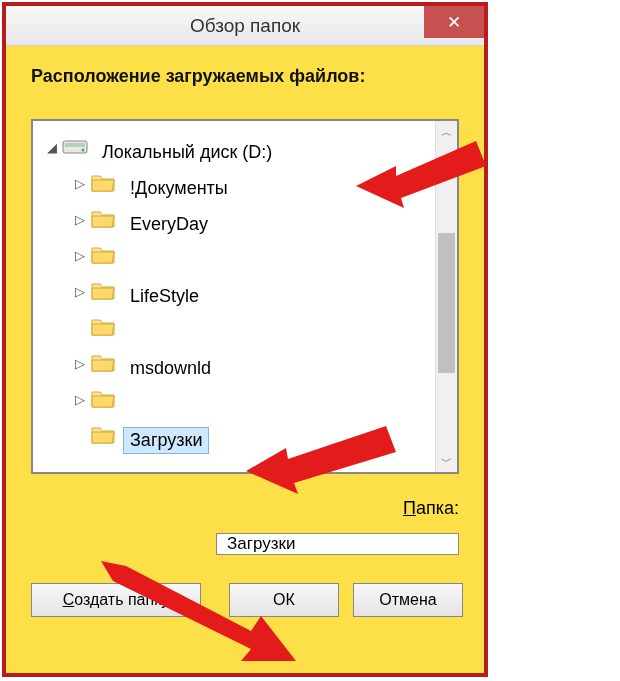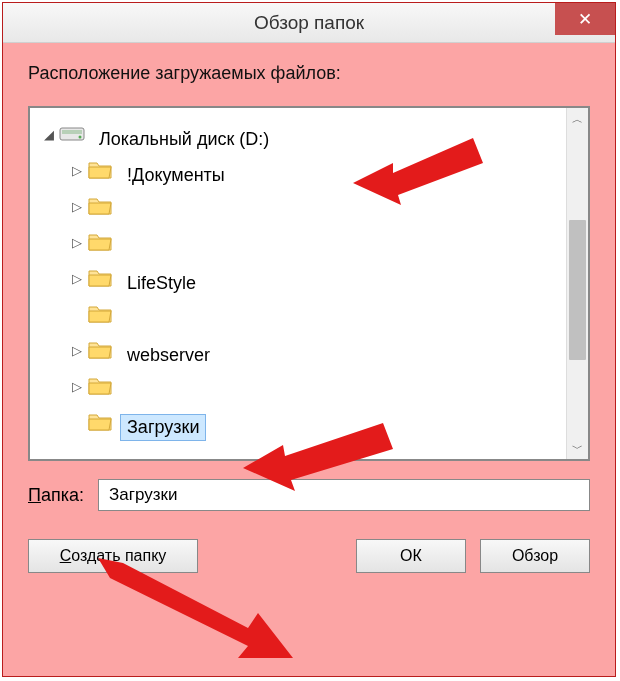--- a/index.html
+++ b/index.html
@@ -6,23 +6,23 @@
     body {
       font-family: 'Segoe UI', Tahoma, sans-serif;
       font-size: 14px;
       background: #fff;
       width: 620px;
       height: 681px;
       position: relative;
       overflow: hidden;
     }
     .dialog {
-      border: 1px solid #b91c1c;
-      background: #fca5a5;
-      width: 614px;
+      border: 4px solid #b91c1c;
+      background: #fde047;
+      width: 486px;
       margin: 2px;
       height: 675px;
       position: relative;
     }
     .titlebar {
       height: 40px;
       background: linear-gradient(#f8f8f8, #e8e8e8);
       border-bottom: 1px solid #d0d0d0;
       display: flex;
       align-items: center;
@@ -46,21 +46,22 @@
       justify-content: center;
       font-size: 17px;
       cursor: pointer;
     }
     .content {
       padding: 20px 25px;
     }
     .heading {
       font-size: 18px;
       color: #111;
-      margin-bottom: 22px;
+      margin-bottom: 32px;
+      font-weight: bold;
     }
     .tree-container {
       border: 2px solid #888;
       background: #fff;
       height: 355px;
       display: flex;
       position: relative;
     }
     .tree-list {
       flex: 1;
@@ -130,23 +131,24 @@
     .scroll-thumb {
       position: absolute;
       left: 2px; right: 2px;
       top: 90px;
       height: 140px;
       background: #c0c0c0;
       border-radius: 1px;
     }
     .folder-row {
       display: flex;
-      align-items: center;
-      margin-top: 18px;
+      align-items: flex-end;
+      margin-top: 24px;
       gap: 14px;
+      flex-direction: column;
     }
     .folder-label {
       font-size: 18px;
     }
     .folder-input {
       flex: 1;
       height: 32px;
       border: 1px solid #888;
       padding: 0 10px;
       font-size: 17px;
@@ -220,20 +222,21 @@
         </div>
 
         <div class="tree-item level-1">
           <span class="expander">▷</span>
           <span class="icon">
             <svg class="folder-icon-svg" viewBox="0 0 24 20">
                 <path d="M1 3 L9 3 L11 6 L23 6 L23 18 L1 18 Z" fill="#ffe397" stroke="#d4a838"></path>
                 <path d="M1 7 L23 7 L21 18 L1 18 Z" fill="#ffd96b" stroke="#d4a838"></path>
               </svg>
           </span>
+          <span class="label-wrap"><span>EveryDay</span></span>
         </div>
 
         <div class="tree-item level-1">
           <span class="expander">▷</span>
           <span class="icon">
             <svg class="folder-icon-svg" viewBox="0 0 24 20">
                 <path d="M1 3 L9 3 L11 6 L23 6 L23 18 L1 18 Z" fill="#ffe397" stroke="#d4a838"></path>
                 <path d="M1 7 L23 7 L21 18 L1 18 Z" fill="#ffd96b" stroke="#d4a838"></path>
               </svg>
           </span>
@@ -261,21 +264,21 @@
         </div>
 
         <div class="tree-item level-1">
           <span class="expander">▷</span>
           <span class="icon">
             <svg class="folder-icon-svg" viewBox="0 0 24 20">
                 <path d="M1 3 L9 3 L11 6 L23 6 L23 18 L1 18 Z" fill="#ffe397" stroke="#d4a838"></path>
                 <path d="M1 7 L23 7 L21 18 L1 18 Z" fill="#ffd96b" stroke="#d4a838"></path>
               </svg>
           </span>
-          <span class="label-wrap"><span>webserver</span></span>
+          <span class="label-wrap"><span>msdownld</span></span>
         </div>
 
         <div class="tree-item level-1">
           <span class="expander">▷</span>
           <span class="icon">
             <svg class="folder-icon-svg" viewBox="0 0 24 20">
                 <path d="M1 3 L9 3 L11 6 L23 6 L23 18 L1 18 Z" fill="#ffe397" stroke="#d4a838"></path>
                 <path d="M1 7 L23 7 L21 18 L1 18 Z" fill="#ffd96b" stroke="#d4a838"></path>
               </svg>
           </span>
@@ -304,21 +307,21 @@
 
     <div class="folder-row">
       <span class="folder-label"><u>П</u>апка:</span>
       <input class="folder-input" type="text" value="Загрузки" style="">
     </div>
 
     <div class="button-row">
       <button class="btn create"><u>С</u>оздать папку</button>
       <div class="spacer"></div>
       <button class="btn">ОК</button>
-      <button class="btn">Обзор</button>
+      <button class="btn">Отмена</button>
     </div>
 
   </div>
 
   <svg class="arrow" style="left:350px; top:130px;" width="140" height="80">
     <polygon points="0,50 40,30 40,40 120,5 130,30 45,62 48,72" fill="#e31b1b"></polygon>
   </svg>
   <svg class="arrow" style="left:240px; top:420px;" width="160" height="80">
     <polygon points="0,45 40,22 42,33 140,0 150,26 48,57 52,68" fill="#e31b1b"></polygon>
   </svg>

